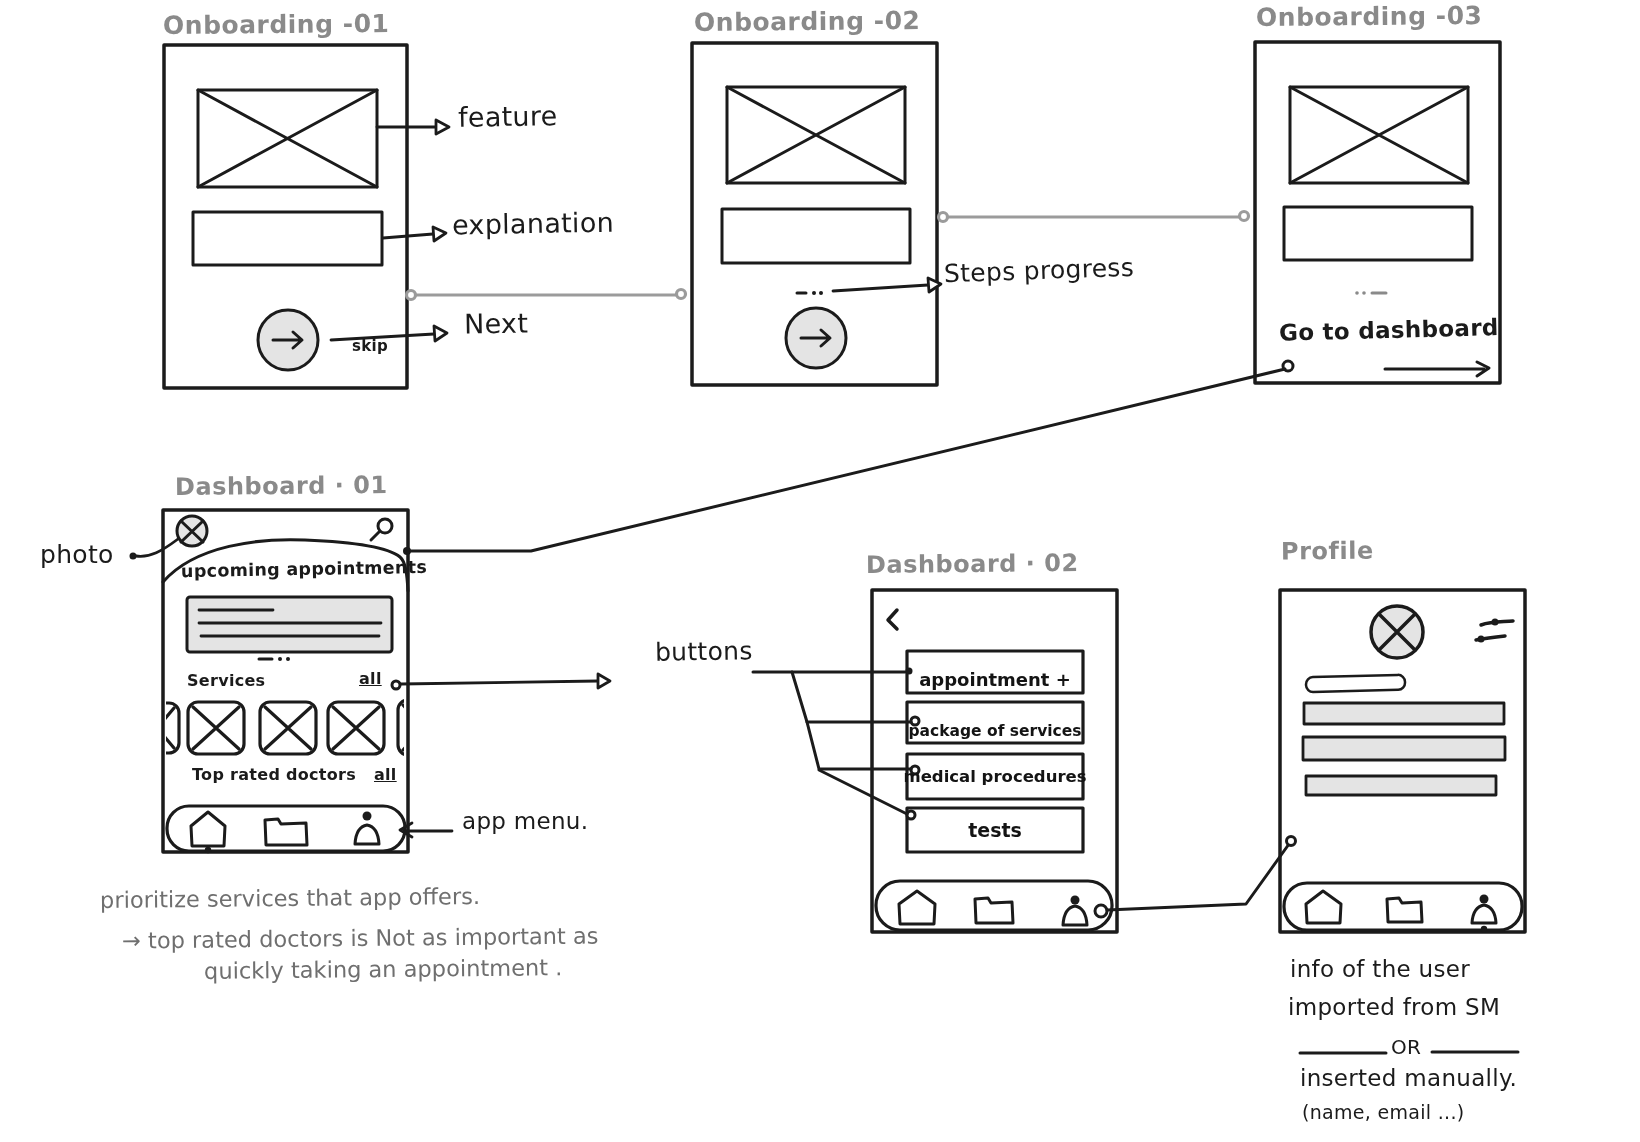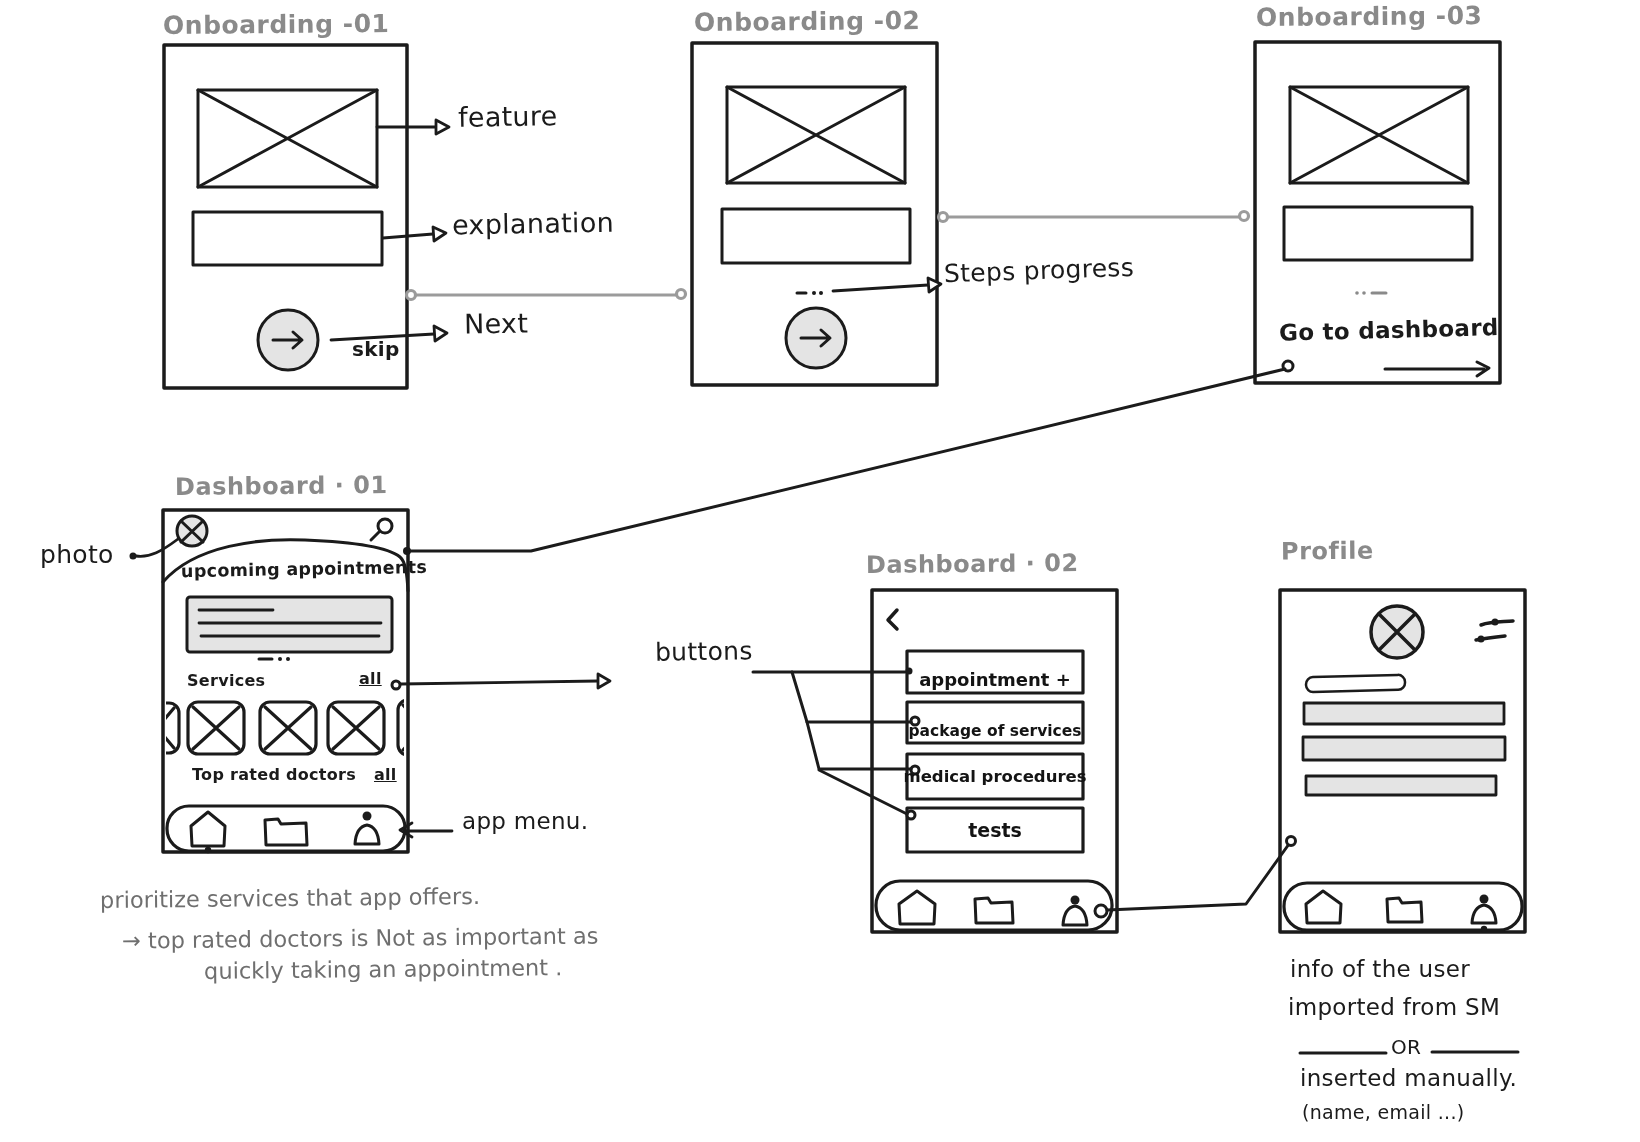--- a/index.html
+++ b/index.html
@@ -238,21 +238,21 @@
   </g>
 </svg>
 
 <div class="wf-title" style="left:163px;top:10px;">Onboarding -01</div>
 <div class="wf-title" style="left:694px;top:7px;">Onboarding -02</div>
 <div class="wf-title" style="left:1256px;top:2px;">Onboarding -03</div>
 
 <div class="hand annot" style="left:458px;top:101px;">feature</div>
 <div class="hand annot" style="left:452px;top:208px;">explanation</div>
 <div class="hand annot" style="left:464px;top:308px;">Next</div>
-<div class="hand" style="left:352px;top:337px;font-size:20px;font-weight:bold;">skip</div>
+<div class="hand" style="left:352px;top:337px;font-size:15px;font-weight:bold;">skip</div>
 <div class="hand" style="left:944px;top:256px;font-size:25px;transform:rotate(-2deg);">Steps progress</div>
 <div class="hand" style="left:1279px;top:317px;font-size:23px;font-weight:bold;transform:rotate(-1.5deg);">Go to dashboard</div>
 
 <div class="wf-title" style="left:175px;top:472px;font-size:24px;">Dashboard · 01</div>
 <div class="hand" style="left:40px;top:540px;font-size:25px;text-align:center;">photo</div>
 <div class="hand" style="left:181px;top:559px;font-size:17.5px;font-weight:bold;transform:rotate(-1deg);">upcoming appointments</div>
 <div class="hand" style="left:187px;top:671px;font-size:16px;font-weight:bold;">Services</div>
 <div class="hand u" style="left:359px;top:669px;font-size:16px;font-weight:bold;">all</div>
 <div class="hand" style="left:192px;top:765px;font-size:16px;font-weight:bold;">
   <span>Top rated doctors</span>

